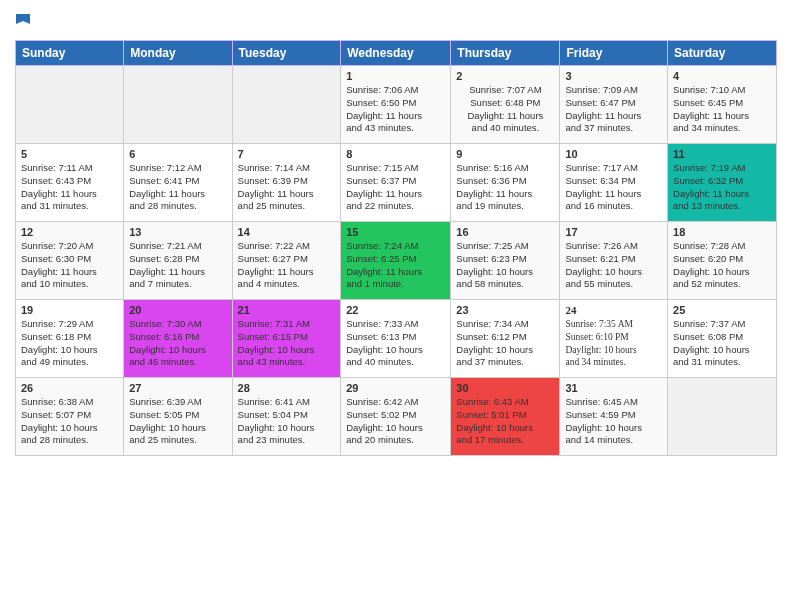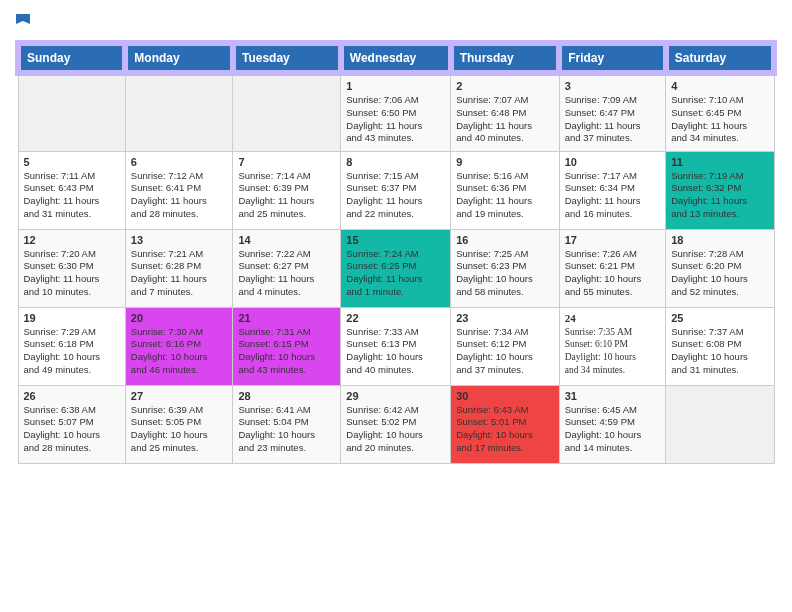--- a/index.html
+++ b/index.html
@@ -46,21 +46,21 @@
       border-collapse: collapse;
       margin-top: 6px;
     }
     .calendar th {
       background-color: #2a6db5;
       color: #fff;
       font-size: 12px;
       font-weight: bold;
       text-align: left;
       padding: 5px 6px;
-      border: 6px solid #c4b5fd;
+      border: 1px solid #c4b5fd;
     }
     .calendar td {
       border: 1px solid #ccc;
       vertical-align: top;
       padding: 4px 5px;
       font-size: 10px;
       color: #333;
       width: 113px;
       height: 78px;
       background: #fff;
@@ -129,21 +129,21 @@
           <td class="empty-cell"></td>
           <td style="background: rgb(249, 249, 249);">
             <span class="day-number">1</span>
             <div class="day-info" style="white-space: pre-line;">Sunrise: 7:06 AM
 Sunset: 6:50 PM
 Daylight: 11 hours
 and 43 minutes.</div>
           </td>
           <td style="background: rgb(249, 249, 249);">
             <span class="day-number">2</span>
-            <div class="day-info" style="white-space: pre-line;">Sunrise: 7:07 AM
+            <div class="day-info" style="white-space: pre-line; text-align: center;">Sunrise: 7:07 AM
 Sunset: 6:48 PM
 Daylight: 11 hours
 and 40 minutes.</div>
           </td>
           <td style="background: rgb(249, 249, 249);">
             <span class="day-number">3</span>
             <div class="day-info" style="white-space: pre-line;">Sunrise: 7:09 AM
 Sunset: 6:47 PM
 Daylight: 11 hours
 and 37 minutes.</div>
@@ -222,21 +222,21 @@
 Daylight: 11 hours
 and 7 minutes.</div>
           </td>
           <td style="background: rgb(249, 249, 249);">
             <span class="day-number">14</span>
             <div class="day-info" style="white-space: pre-line;">Sunrise: 7:22 AM
 Sunset: 6:27 PM
 Daylight: 11 hours
 and 4 minutes.</div>
           </td>
-          <td style="background: #14b8a6;">
+          <td style="background: #22c55e;">
             <span class="day-number">15</span>
             <div class="day-info" style="white-space: pre-line;">Sunrise: 7:24 AM
 Sunset: 6:25 PM
 Daylight: 11 hours
 and 1 minute.</div>
           </td>
           <td style="background: rgb(249, 249, 249);">
             <span class="day-number">16</span>
             <div class="day-info" style="white-space: pre-line;">Sunrise: 7:25 AM
 Sunset: 6:23 PM

